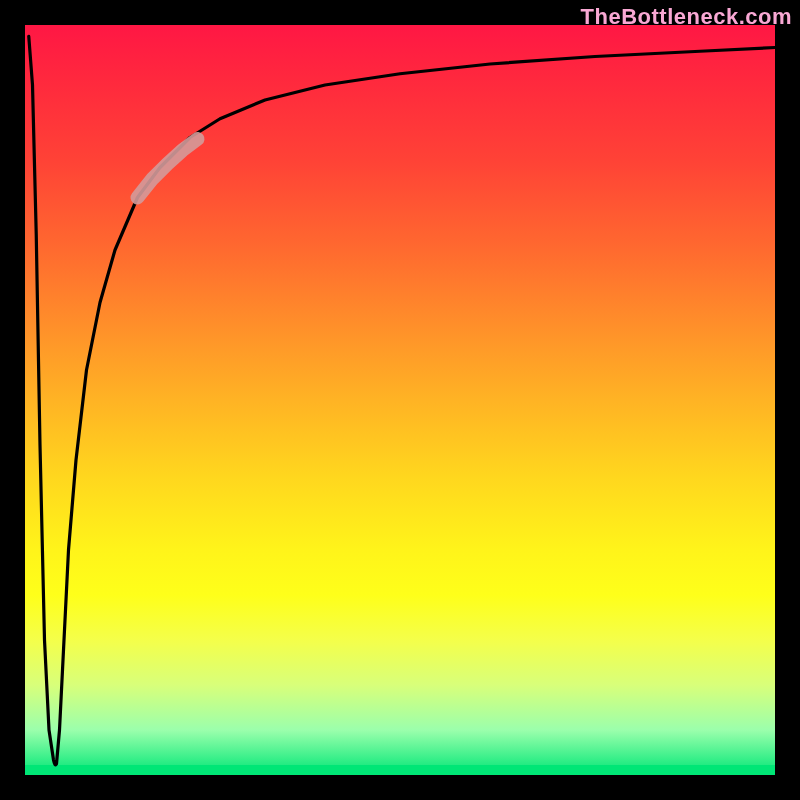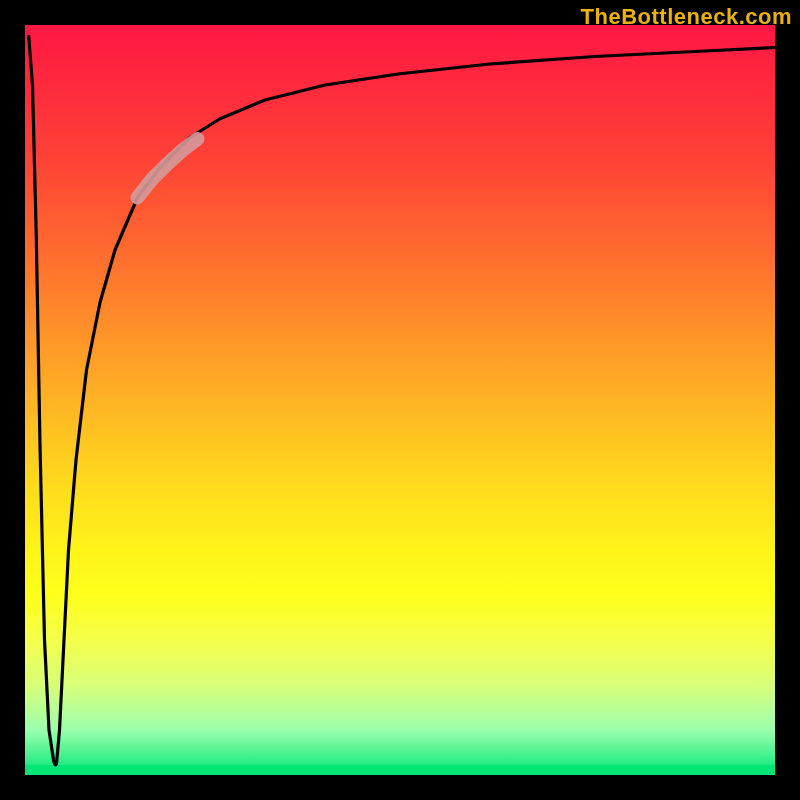--- a/index.html
+++ b/index.html
@@ -53,21 +53,21 @@
     height: 750px;
     pointer-events: none;
   }
   .watermark {
     position: absolute;
     top: 4px;
     right: 8px;
     font-family: Arial, Helvetica, sans-serif;
     font-size: 22px;
     font-weight: 600;
-    color: #eab308;
+    color: #f9a8d4;
     letter-spacing: 0.5px;
     user-select: none;
   }
 </style>
 </head>
 <body>
 
 <div class="stage">
 
   <div class="plot-area"></div>

